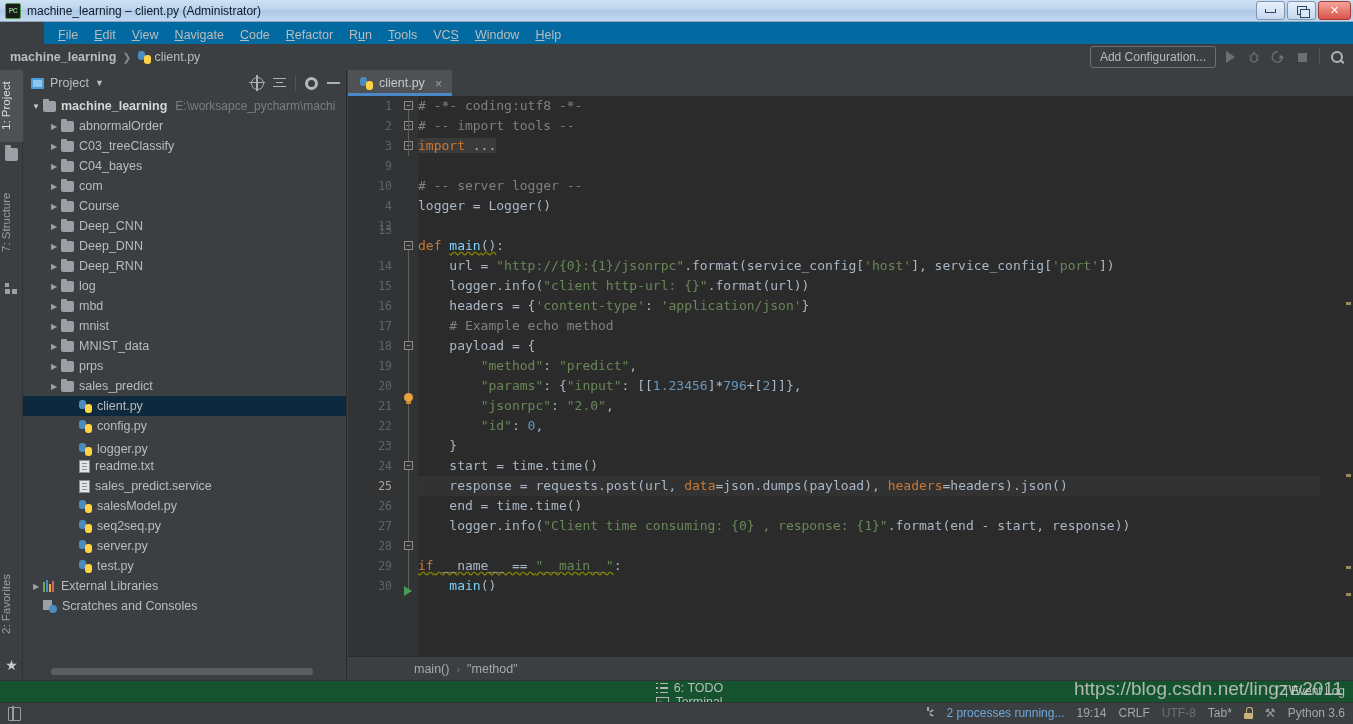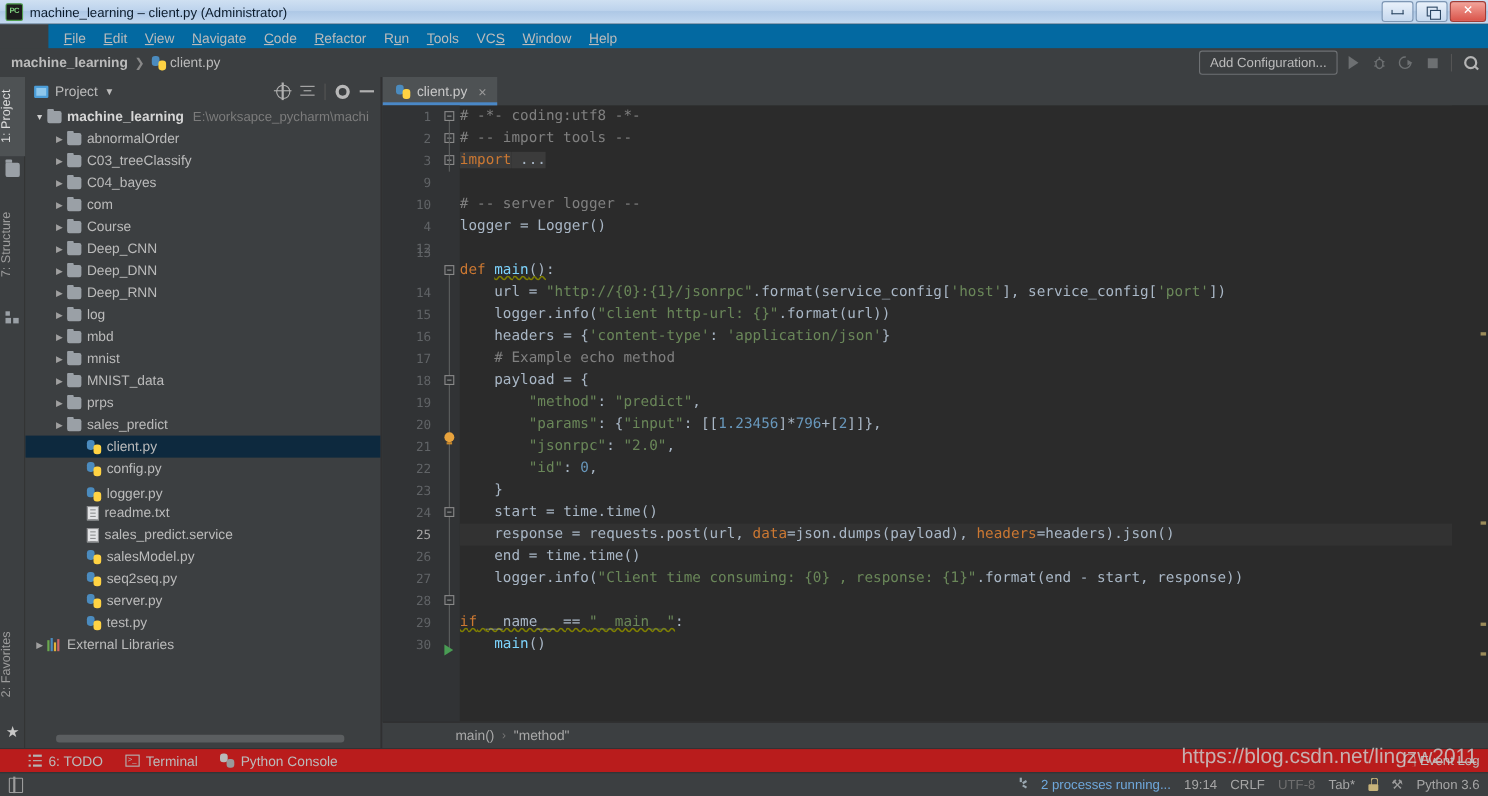--- a/index.html
+++ b/index.html
@@ -217,22 +217,23 @@
   .breadcrumb-bar {
     position: absolute; bottom: 0; left: 0; width: 1005px; height: 24px;
     background: #3c3f41; display: flex; align-items: center; padding-left: 66px;
     font-size: 12.5px; color: #a8a8a8; border-top: 1px solid #2b2b2b;
   }
   .bc-sep { margin: 0 7px; color: #777; font-size: 11px; }
 
   
   .bottombar {
     position: absolute; bottom: 22px; left: 0; width: 1353px; height: 22px;
-    background: #b91c1c; display: flex; align-items: center; padding-left: 26px; gap: 20px;
+    background: #14532d; display: flex; align-items: center; padding-left: 26px; 
     border-top: 1px solid #313335;
+    flex-direction: column;
   }
   .bt-item { display: flex; align-items: center; gap: 6px; font-size: 12.5px; color: #bbbbbb; }
   .ico-todo { width: 12px; height: 11px; position: relative; }
   .ico-todo i { position: absolute; left: 4px; width: 8px; height: 1.5px; background: #b5b5b5; }
   .ico-todo b { position: absolute; left: 0; width: 2px; height: 1.5px; background: #b5b5b5; }
   .ico-term { width: 13px; height: 11px; border: 1px solid #b5b5b5; font-size: 7px; color: #b5b5b5;
     display: flex; align-items: center; justify-content: center; }
   .ico-pyc { width: 13px; height: 13px; position: relative; }
   .ico-pyc:before, .ico-pyc:after { content:""; position:absolute; width:7px; height:8px; border-radius:3px; }
   .ico-pyc:before { background:#b9b9b9; left:0; top:0; }
@@ -491,20 +492,28 @@
         </div>
         <div class="trow" style="padding-left: 6px;">
           <span class="tarrow">▶</span>
           <span class="fico libs">
             <i style="left:0;height:10px;background:#6aa84f"></i>
             <i style="left:3px;height:12px;background:#4b8bbe"></i>
             <i style="left:6px;height:8px;background:#e0b33a"></i>
             <i style="left:9px;height:11px;background:#cc6666"></i>
           </span>
           <span class="tlabel">External Libraries</span>
+        </div>
+        <div class="trow" style="padding-left: 6px;">
+          <span class="tarrow"></span>
+          <span class="fico scratch">
+            <span style="position:absolute;left:0;top:0;width:9px;height:10px;background:#9aa0a6;"></span>
+            <span style="position:absolute;right:0;bottom:0;width:8px;height:8px;border-radius:50%;background:#4b8bbe;"></span>
+          </span>
+          <span class="tlabel">Scratches and Consoles</span>
         </div>
       </div>
     <div class="pp-hscroll"></div>
   </div>
 
   <div class="editor-wrap">
     <div class="tabstrip">
       <div class="etab">
         <span class="py-ico" style="margin:0;"></span>
         <span>client.py</span>

